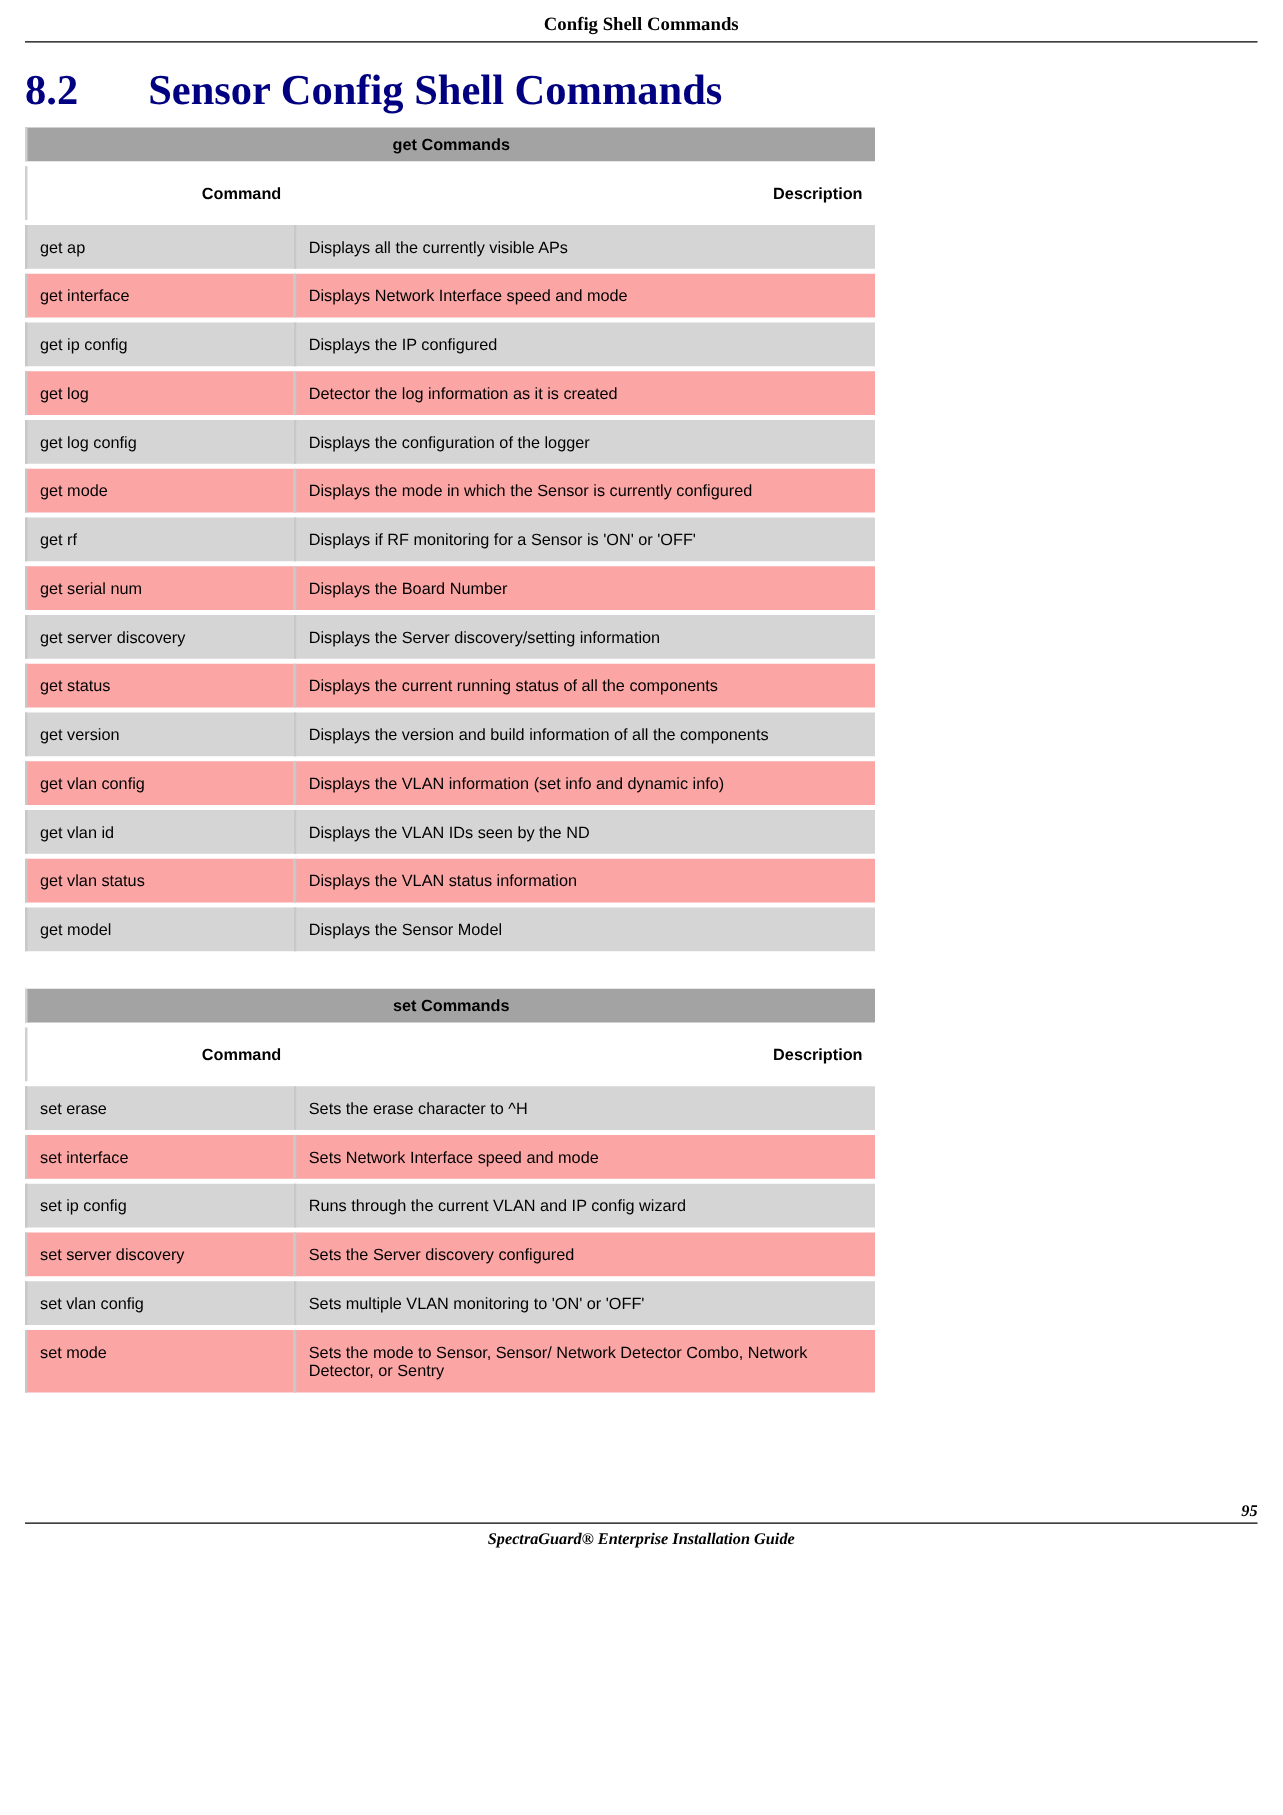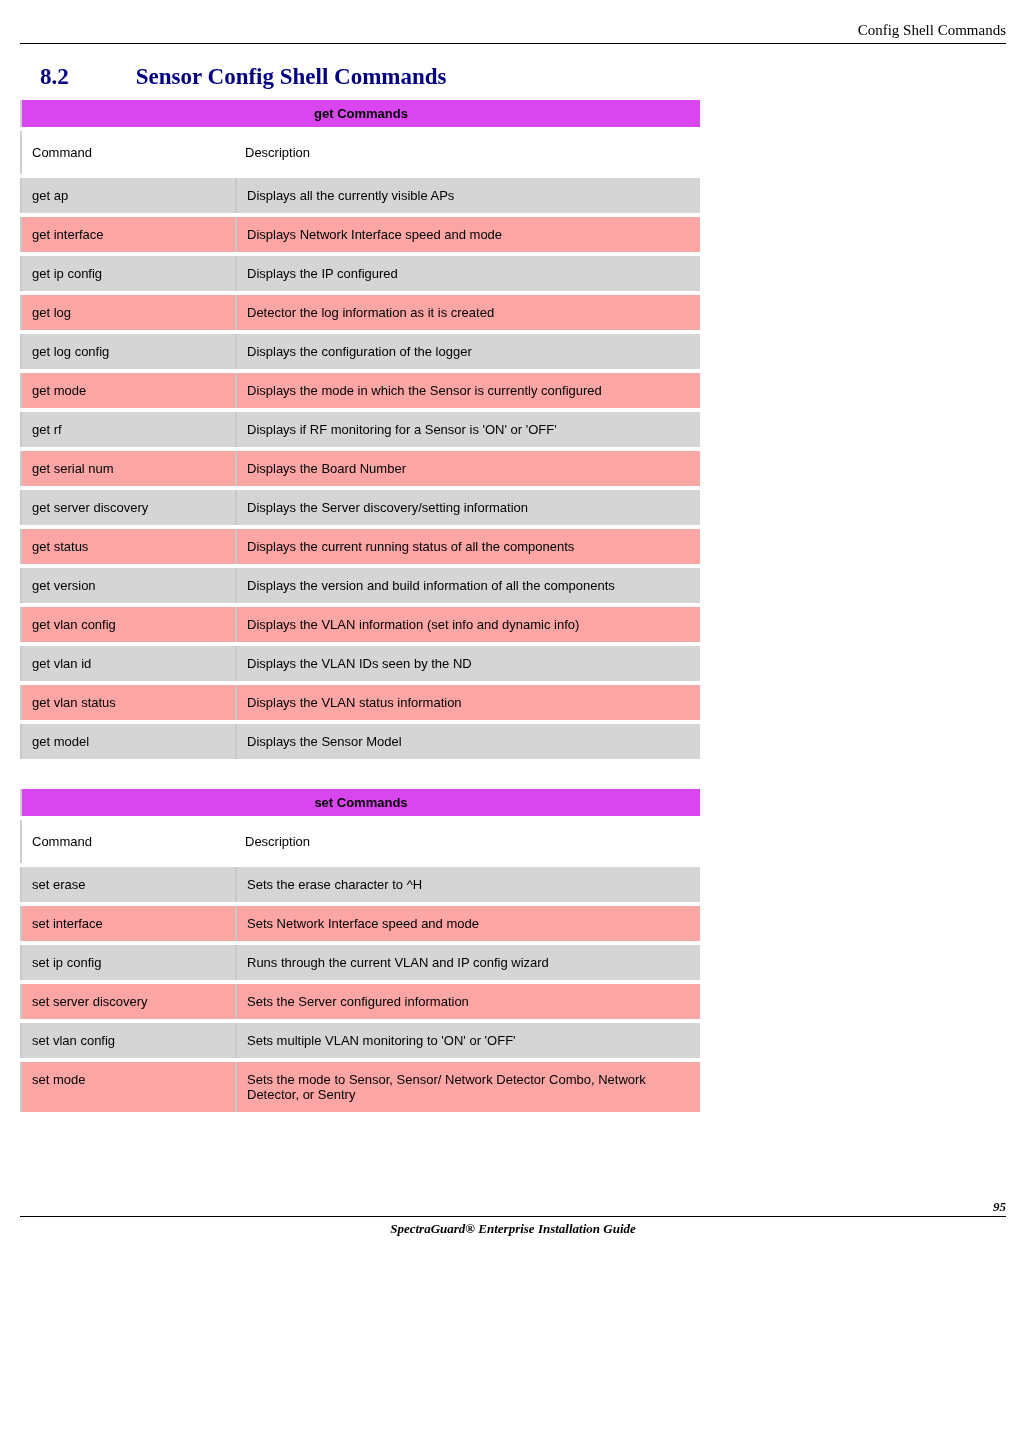--- a/index.html
+++ b/index.html
@@ -8,57 +8,57 @@
     background: #ffffff;
     width: 1026px;
     margin: 0 auto;
     padding: 0;
     color: #000000;
   }
   .page {
     padding: 0 20px;
   }
   .header {
-    text-align: right;
+    text-align: center;
     font-family: "Palatino Linotype", "Book Antiqua", Palatino, serif;
-    font-weight: normal;
+    font-weight: bold;
     font-size: 15px;
-    padding: 22px 0 4px 0;
+    padding: 12px 0 4px 0;
     border-bottom: 1.5px solid #000;
     margin-bottom: 20px;
   }
   .section-heading {
     font-family: "Palatino Linotype", "Book Antiqua", Palatino, serif;
     font-weight: bold;
     color: #000080;
-    font-size: 23px;
+    font-size: 34px;
     margin-bottom: 6px;
-    margin-left: 20px;
   }
   .section-heading .num {
     display: inline-block;
     width: 90px;
   }
   .cmd-table {
     width: 680px;
     border-collapse: separate;
     border-spacing: 0 4px;
     font-size: 13px;
     margin-bottom: 22px;
   }
   .cmd-table .title-row td {
-    background: #d946ef;
+    background: #a3a3a3;
     text-align: center;
     font-weight: bold;
     padding: 6px 10px;
     border-left: 2px solid #d0d0d0;
   }
   .cmd-table .header-row td {
-    font-weight: normal;
+    font-weight: bold;
     padding: 14px 10px;
+    text-align: right;
   }
   .cmd-table tr td:first-child {
     width: 215px;
     border-left: 2px solid #d0d0d0;
   }
   .cmd-table tr.data-odd td {
     background: #d5d5d5;
     margin-left: 46px;
   }
   .cmd-table tr.data-even td {
@@ -202,21 +202,21 @@
         <tr class="data-even">
           <td>set interface</td>
           <td>Sets Network Interface speed and mode</td>
         </tr>
         <tr class="data-odd">
           <td>set ip config</td>
           <td>Runs through the current VLAN and IP config wizard</td>
         </tr>
         <tr class="data-even">
           <td>set server discovery</td>
-          <td>Sets the Server configured information</td>
+          <td>Sets the Server discovery configured</td>
         </tr>
         <tr class="data-odd">
           <td>set vlan config</td>
           <td>Sets multiple VLAN monitoring to 'ON' or 'OFF'</td>
         </tr>
         <tr class="data-even">
           <td>set mode</td>
           <td>Sets the mode to Sensor, Sensor/ Network Detector Combo, Network Detector, or Sentry</td>
         </tr>
       </tbody>

